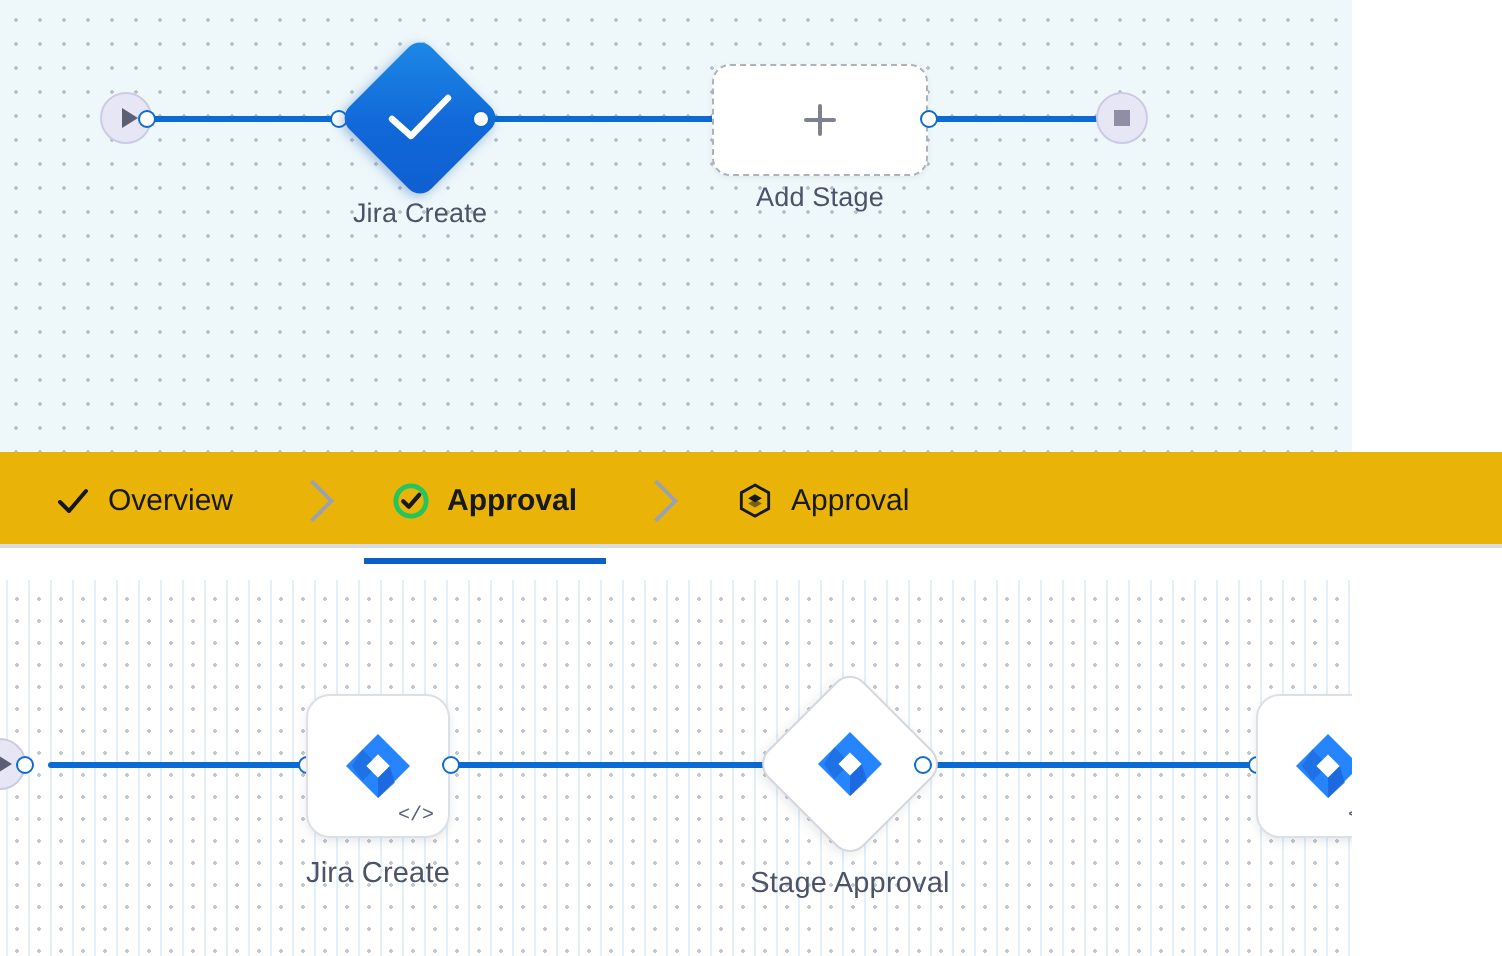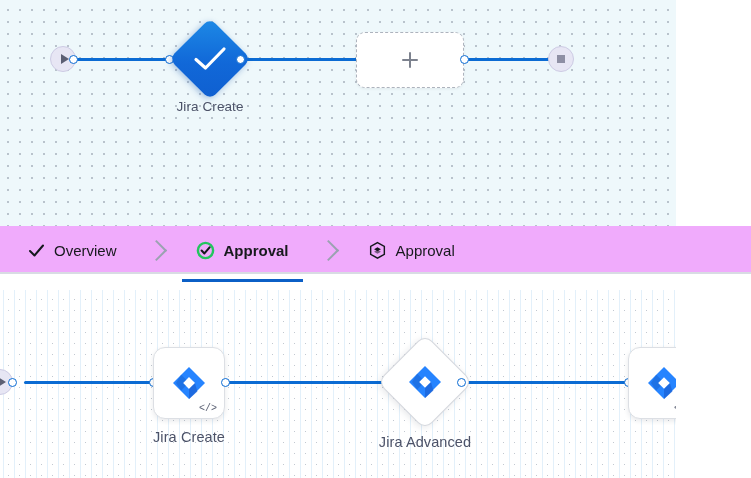--- a/index.html
+++ b/index.html
@@ -81,21 +81,21 @@
   .nlabel{
     position:absolute;text-align:center;
     font-size:13.5px;color:#4c5268;white-space:nowrap;
     letter-spacing:.1px;
   }
   .nlabel.big{font-size:14.5px;}
 
   
   .tabbar{
     position:absolute;left:0;top:226px;width:751px;height:48px;
-    background:#f0abfc;box-sizing:border-box;
+    background:#eab308;box-sizing:border-box;
     display:flex;align-items:center;
   }
   .tabbar:after{
     content:"";position:absolute;left:0;bottom:0;width:751px;height:2px;
     background:#d8dce3;
   }
   .tab{
     position:relative;height:64px;display:flex;align-items:center;gap:9px;
     cursor:pointer;padding:0 2px;
   }
@@ -158,20 +158,21 @@
       </svg>
     </div>
     <div class="port" style="left:236px;top:55px;"></div>
     <div class="nlabel" style="left:150px;top:99px;width:120px;">Jira Create</div>
 
     <div class="port" style="left:356px;top:55px;"></div>
     <div class="addstage" style="left:356px;top:32px;">
       <div class="plus"></div>
     </div>
     <div class="port" style="left:460px;top:55px;"></div>
+    <div class="nlabel" style="left:350px;top:91px;width:120px;">Add Stage</div>
 
     <div class="port" style="left:552px;top:55px;"></div>
     <div class="terminal" style="left:548px;top:46px;">
       <div class="sq"></div>
     </div>
   </div>
 
   <div class="tabbar">
     <div class="tabs-inner">
 
@@ -246,21 +247,21 @@
     <div class="diamond-white" style="left:391px;top:58px;"></div>
     <div class="icon-center" style="left:391px;top:58px;width:68px;height:68px;">
       <svg width="36" height="36" viewBox="0 0 36 36">
         <path d="M18 2 L34 18 L18 34 L2 18 Z" fill="#2684ff"></path>
         <path d="M10.2 9.8 L18 17.6 L10.2 25.4 L5 18 Z" fill="#1d6fe0" opacity="0.85"></path>
         <path d="M18 23.6 L23.9 18 L26.4 26.4 L18 34 Z" fill="#1b62d6" opacity="0.75"></path>
         <path d="M18 12.2 L23.8 18 L18 23.8 L12.2 18 Z" fill="#ffffff"></path>
       </svg>
     </div>
     <div class="port" style="left:457px;top:88px;"></div>
-    <div class="nlabel big" style="left:365px;top:144px;width:120px;">Jira Advanced</div>
+    <div class="nlabel big" style="left:365px;top:144px;width:120px;">Stage Approval</div>
 
     <div class="port" style="left:624px;top:88px;"></div>
     <div class="sqnode" style="left:628px;top:57px;">
       <span class="codebadge">&lt;/&gt;</span>
     </div>
     <div class="icon-center" style="left:628px;top:57px;width:72px;height:72px;">
       <svg width="36" height="36" viewBox="0 0 36 36">
         <path d="M18 2 L34 18 L18 34 L2 18 Z" fill="#2684ff"></path>
         <path d="M10.2 9.8 L18 17.6 L10.2 25.4 L5 18 Z" fill="#1d6fe0" opacity="0.85"></path>
         <path d="M18 23.6 L23.9 18 L26.4 26.4 L18 34 Z" fill="#1b62d6" opacity="0.75"></path>

